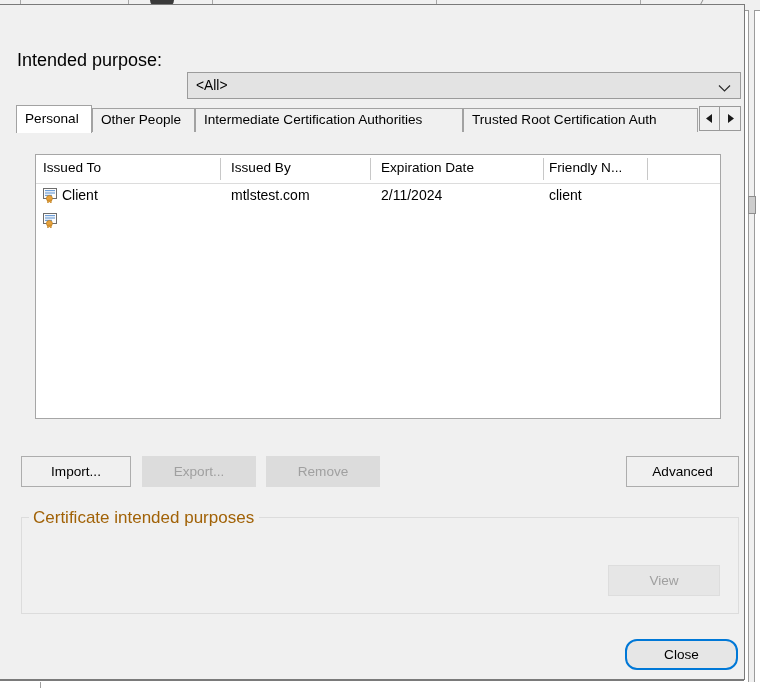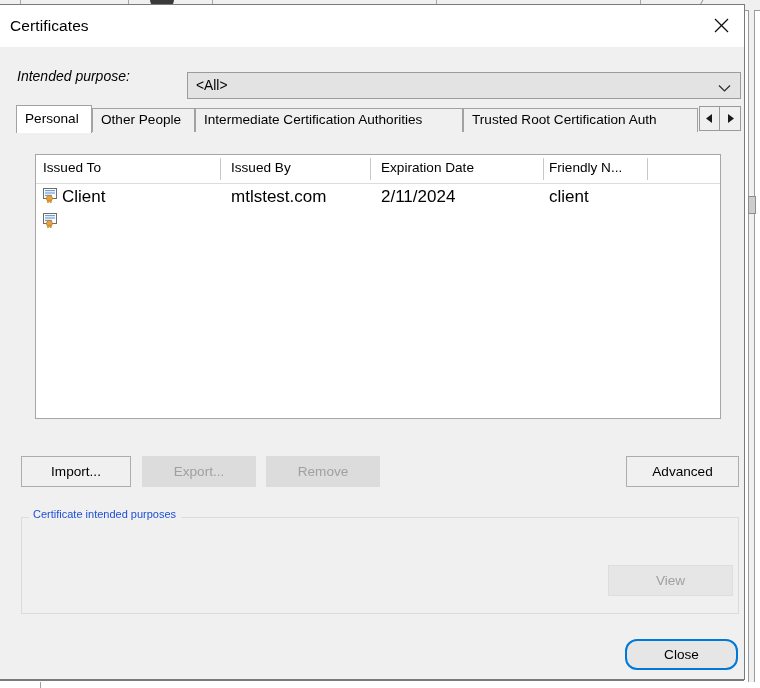--- a/index.html
+++ b/index.html
@@ -135,24 +135,23 @@
     border: none;
     padding: 0;
     cursor: default;
   }
   #close-x-button svg { display: block; margin: 0 auto; }
 
   
   #purpose-label {
     position: absolute;
     left: 17px;
-    top: 63px;
-    font-size: 14px;
-    white-space: nowrap;
-    font-style: italic;
+    top: 45px;
+    font-size: 18px;
+    white-space: nowrap;
   }
   #purpose-combo {
     position: absolute;
     left: 187px;
     top: 67px;
     width: 554px;
     height: 27px;
     background: #e3e3e3;
     border: 1px solid #9b9b9b;
     box-sizing: border-box;
@@ -264,21 +263,21 @@
   .list-row {
     position: absolute;
     left: 0;
     width: 100%;
     height: 25px;
     cursor: default;
   }
   .cell {
     position: absolute;
     top: 3px;
-    font-size: 17px;
+    font-size: 14px;
     color: #000;
     white-space: nowrap;
   }
   .cert-icon {
     position: absolute;
     left: 7px;
     top: 4px;
     width: 16px;
     height: 15px;
   }
@@ -309,41 +308,41 @@
   }
   .btn.default-btn {
     border: 2px solid #0078d7;
     background: #e6e6e6;
   }
 
   #import-button  { left: 21px;  top: 451px; width: 110px; height: 31px; }
   #export-button  { left: 142px; top: 451px; width: 114px; height: 31px; }
   #remove-button  { left: 266px; top: 451px; width: 114px; height: 31px; }
   #advanced-button{ left: 626px; top: 451px; width: 113px; height: 31px; }
-  #view-button    { left: 608px; top: 560px; width: 125px; height: 31px; }
+  #view-button    { left: 608px; top: 560px; width: 112px; height: 31px; }
   #close-button   { left: 625px; top: 634px; width: 113px; height: 31px; border-radius: 12px; }
 
   
   #purposes-group {
     position: absolute;
     left: 21px;
     top: 512px;
     width: 718px;
     height: 97px;
     border: 1px solid #dcdcdc;
     box-sizing: border-box;
   }
   #purposes-group-label {
     position: absolute;
     left: 29px;
     top: 503px;
     background: #f0f0f0;
     padding: 0 5px 0 4px;
-    font-size: 11px;
-    color: #1d4ed8;
+    font-size: 17px;
+    color: #a16207;
     white-space: nowrap;
   }
 
   #bottom-sep {
     position: absolute;
     left: 0;
     top: 675px;
     width: 744px;
     height: 1px;
     background: #7a7a7a;
@@ -363,29 +362,20 @@
     <div class="bg-slash"></div>
   </div>
   <div class="bg-rightbar"></div>
   <div class="bg-thumb"></div>
   <div class="bg-bottom"></div>
   <div class="bg-bottom-line"></div>
 </div>
 
 <div id="dialog">
 
-  <div id="titlebar">
-    <div id="dialog-title">Certificates</div>
-    <button id="close-x-button">
-      <svg width="17" height="17" viewBox="0 0 17 17" aria-hidden="true">
-        <line x1="2" y1="2" x2="15" y2="15" stroke="#101010" stroke-width="1.3"></line>
-        <line x1="15" y1="2" x2="2" y2="15" stroke="#101010" stroke-width="1.3"></line>
-      </svg>
-    </button>
-  </div>
 
   <div id="purpose-label">Intended purpose:</div>
   <div id="purpose-combo">
     <span id="purpose-combo-value">&lt;All&gt;</span>
     <span id="purpose-combo-arrow">
       <svg width="13" height="9" viewBox="0 0 13 9" aria-hidden="true">
         <polyline points="1,1.5 6.5,7 12,1.5" fill="none" stroke="#2b2b2b" stroke-width="1.2"></polyline>
       </svg>
     </span>
   </div>

